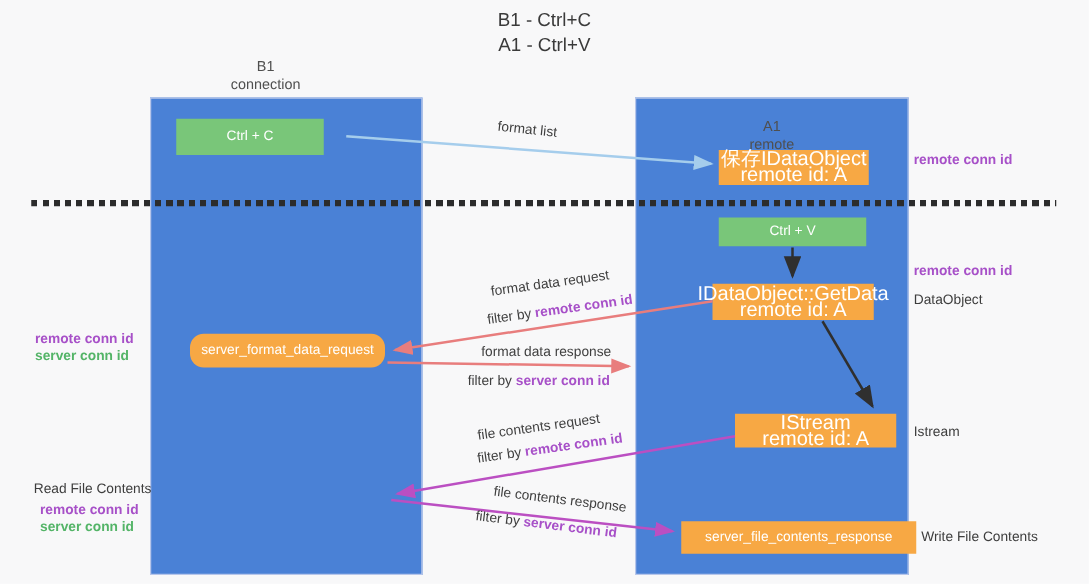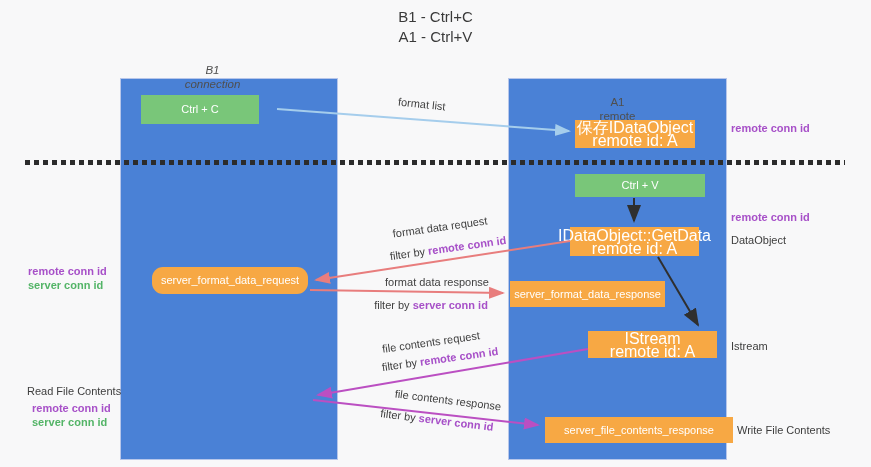--- a/index.html
+++ b/index.html
@@ -60,51 +60,50 @@
 </head>
 <body>
 
 <div id="canvas">
 
   <div class="abs title">
     <div>B1 - Ctrl+C</div>
     <div>A1 - Ctrl+V</div>
   </div>
 
-  <div class="abs lane-header" style="left:120px;top:63px;width:185px;font-style:italic;">
+  <div class="abs lane-header" style="left:120px;top:47px;width:185px;">
     <div>B1</div>
     <div>connection</div>
   </div>
   <div class="abs lane-header" style="left:510px;top:47px;width:215px;margin-top:48px;">
     <div>A1</div>
     <div>remote</div>
   </div>
 
   <div class="abs lane" style="left:120px;top:78px;width:216px;height:380px;"></div>
   <div class="abs lane" style="left:508px;top:78px;width:217px;height:380px;"></div>
 
   <div class="abs dashline"></div>
 
   <div class="box green" style="left:141px;top:95px;width:118px;height:29px;">Ctrl + C</div>
 
   <div class="box orange" style="left:575px;top:120px;width:120px;height:28px;">
     <div class="l2">保存IDataObject</div>
     <div class="l2">remote id: A</div>
   </div>
 
-  <div class="box green" style="left:575px;top:174px;width:130px;height:23px;">Ctrl + V</div>
+  <div class="box green" style="left:575px;top:174px;width:118px;height:23px;">Ctrl + V</div>
 
   <div class="box orange" style="left:570px;top:227px;width:129px;height:29px;">
     <div class="l2">IDataObject::GetData</div>
     <div class="l2">remote id: A</div>
   </div>
 
   <div class="box orange" style="left:152px;top:267px;width:156px;height:27px;border-radius:11px;">server_format_data_request</div>
 
-  <div class="box orange" style="left:510px;top:281px;width:155px;height:26px;">server_format_data_response</div>
 
   <div class="box orange" style="left:588px;top:331px;width:129px;height:27px;">
     <div class="l2">IStream</div>
     <div class="l2">remote id: A</div>
   </div>
 
 
   <div class="box orange" style="left:545px;top:417px;width:188px;height:26px;">server_file_contents_response</div>
 
   <svg class="overlay" width="871" height="467" viewBox="0 0 871 467">

